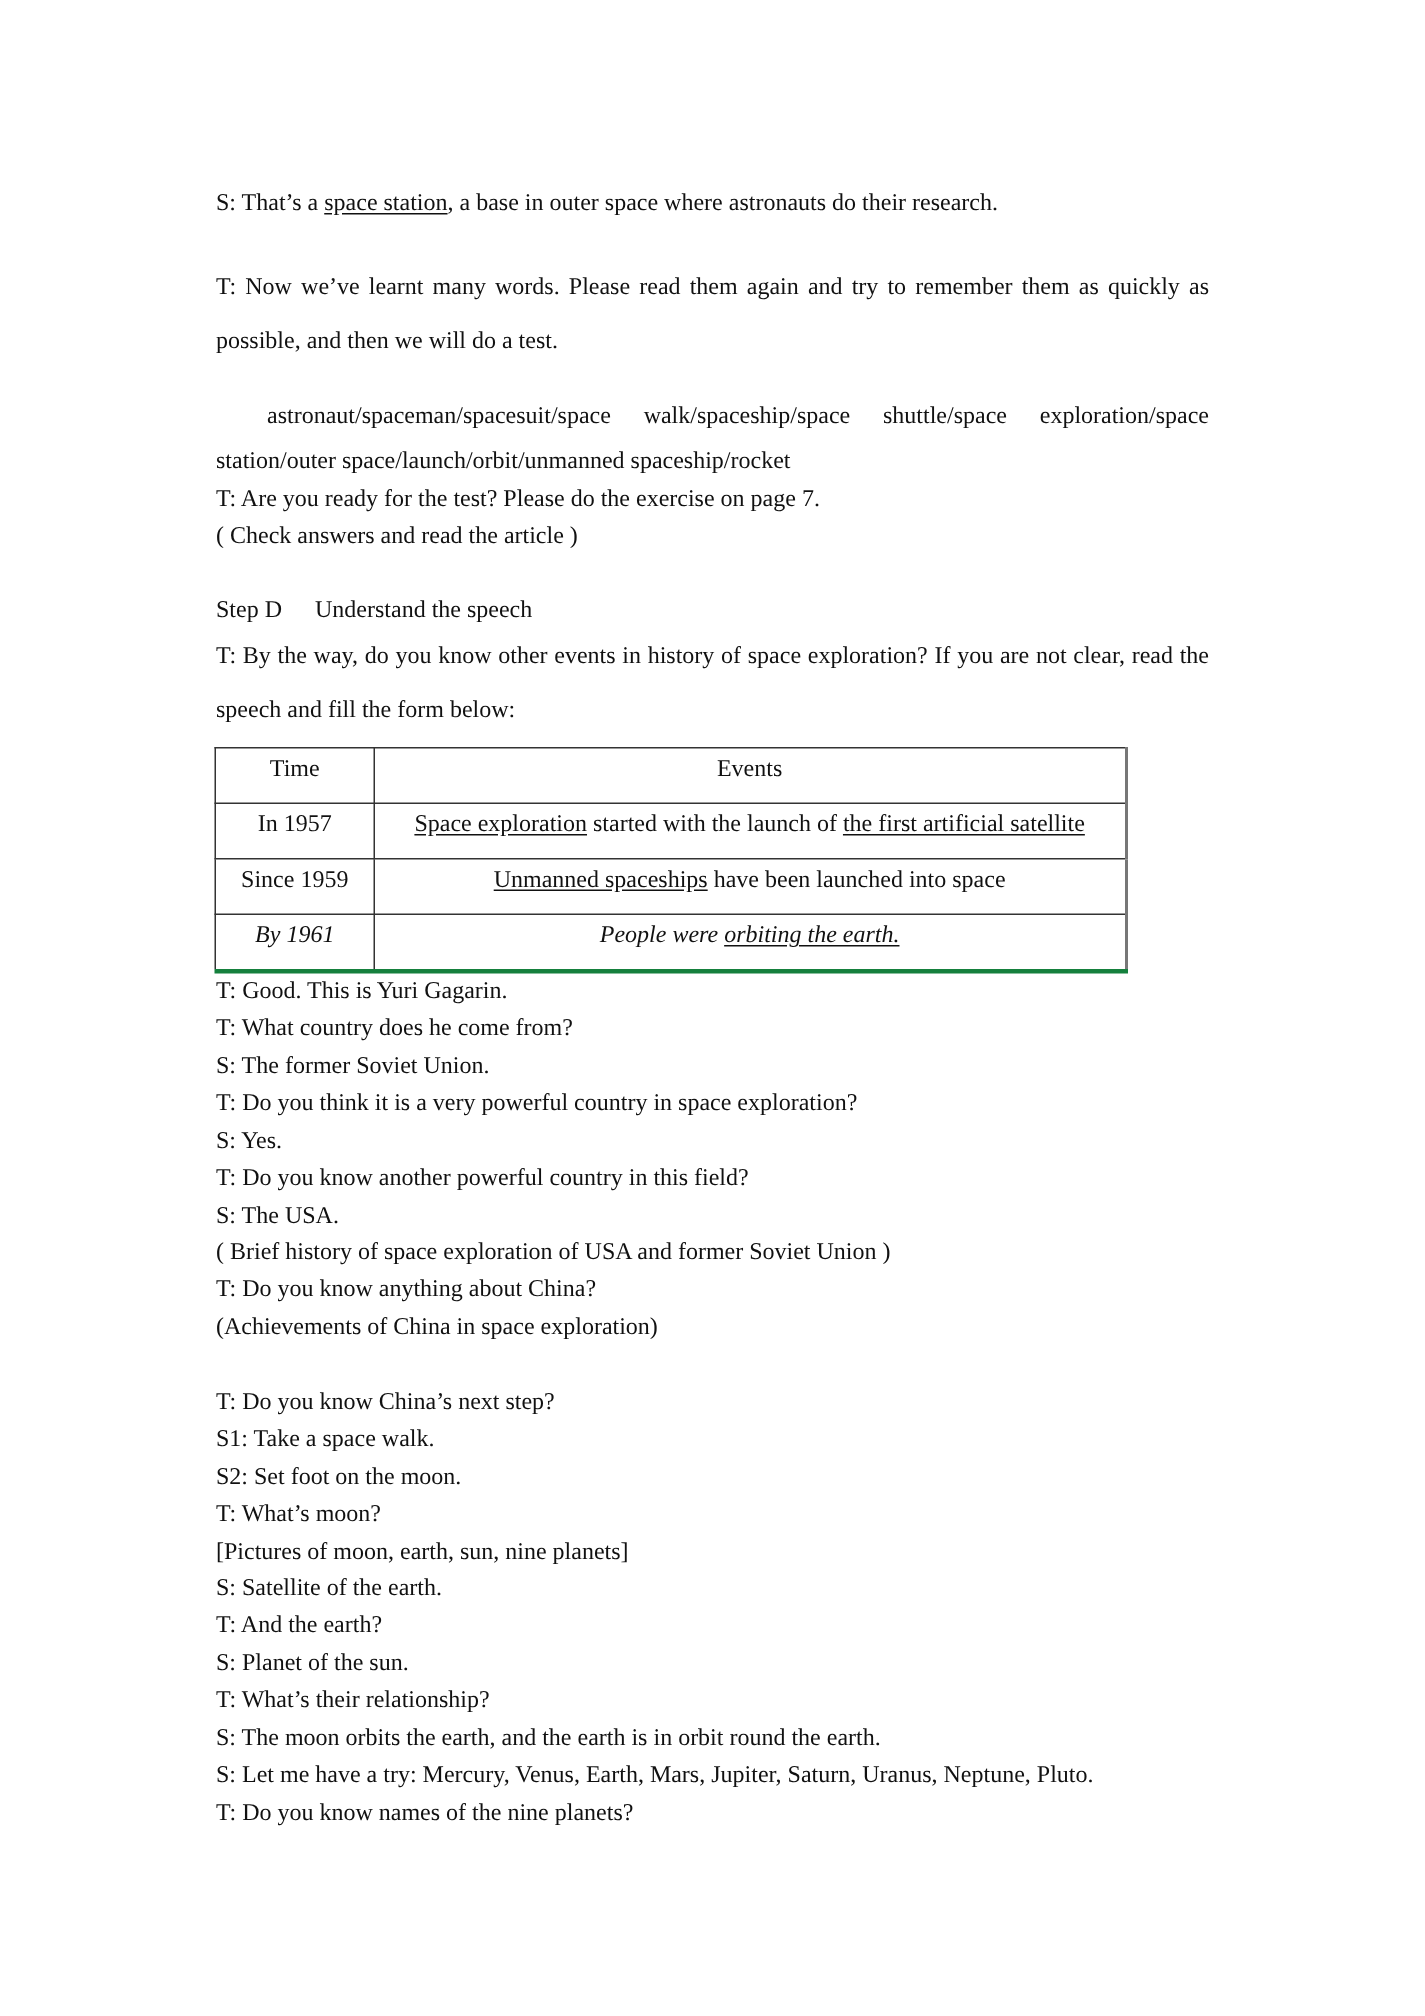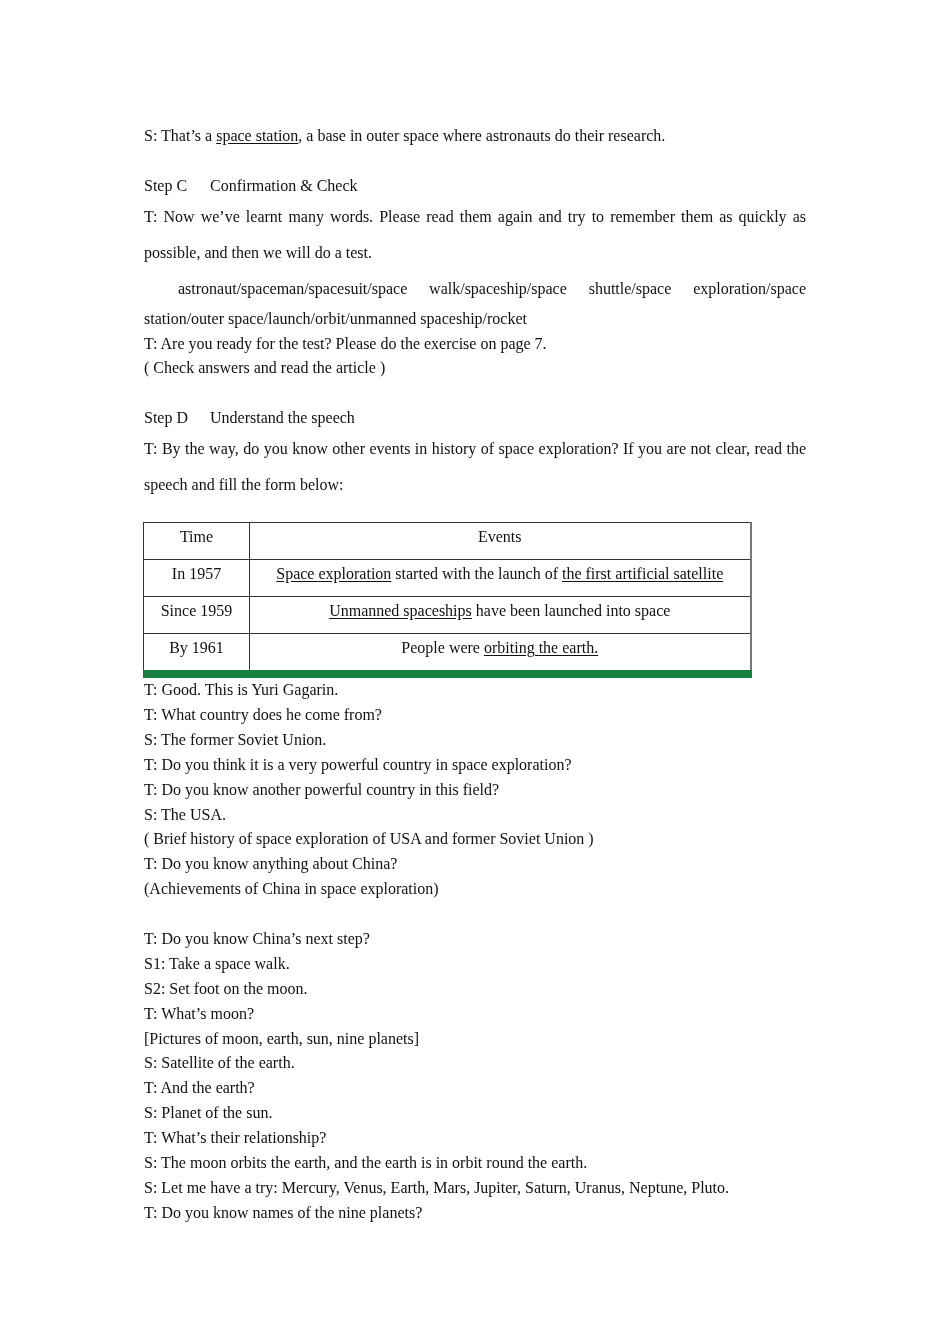--- a/index.html
+++ b/index.html
@@ -33,74 +33,73 @@
     .para {
       line-height: 36px;
       text-align: justify;
     }
     .para.justify-last {
       text-align: justify;
       text-align-last: justify;
     }
     .indent {
       text-indent: 34px;
+      margin-top: 14px;
     }
     .step-label {
       display: inline-block;
       width: 66px;
     }
     .step-label.e {
       width: 65px;
     }
     .u {
       text-decoration: underline;
       text-underline-offset: 2px;
     }
     .it {
     }
     table.events {
       border-collapse: collapse;
       width: 607px;
       margin-left: -1px;
-      margin-top: 19px;
+      margin-top: 6px;
       table-layout: fixed;
     }
     table.events td, table.events th {
       border: 1px solid #333333;
       font-weight: normal;
       text-align: center;
       vertical-align: top;
       padding: 3px 4px 0 4px;
       height: 33px;
       line-height: 21px;
       white-space: nowrap;
     }
     table.events tr > *:last-child {
       border-right: 2px solid #777777;
     }
     table.events tr:last-child > * {
-      border-bottom: 8px solid #15803d;
+      border-bottom: 3px solid #15803d;
+      font-style: italic;
     }
     table.events col.c-time { width: 106px; }
     table.events col.c-events { width: 501px; }
   </style>
 </head>
 <body>
 
 <div class="page">
 
   <div class="line">
     <span>S: That’s a </span><span class="u">space station</span><span>, a base in outer space where astronauts do their research.</span>
   </div>
 
   <div class="blank"></div>
 
-  <div class="line">
-    <span class="step-label">Step C</span><span>Confirmation &amp; Check</span>
-  </div>
   <div class="para">T: Now we’ve learnt many words. Please read them again and try to remember them as quickly as possible, and then we will do a test.</div>
   <div class="para justify-last indent">astronaut/spaceman/spacesuit/space walk/spaceship/space shuttle/space exploration/space</div>
   <div class="line">station/outer space/launch/orbit/unmanned spaceship/rocket</div>
   <div class="line">T: Are you ready for the test? Please do the exercise on page 7.</div>
   <div class="line">( Check answers and read the article )</div>
 
   <div class="blank"></div>
 
   <div class="line">
     <span class="step-label">Step D</span><span>Understand the speech</span>
@@ -130,20 +129,21 @@
       <td><span>People were </span><span class="u">orbiting the earth.</span></td>
     </tr>
   </tbody>
     </table>
 
   <div>
     <div class="line">T: Good. This is Yuri Gagarin.</div>
     <div class="line">T: What country does he come from?</div>
     <div class="line">S: The former Soviet Union.</div>
     <div class="line">T: Do you think it is a very powerful country in space exploration?</div>
+    <div class="line">S: Yes.</div>
     <div class="line">T: Do you know another powerful country in this field?</div>
     <div class="line">S: The USA.</div>
     <div class="line it">( Brief history of space exploration of USA and former Soviet Union )</div>
     <div class="line">T: Do you know anything about China?</div>
     <div class="line it">(Achievements of China in space exploration)</div>
   </div>
 
   <div class="blank"></div>
 
   <div>

